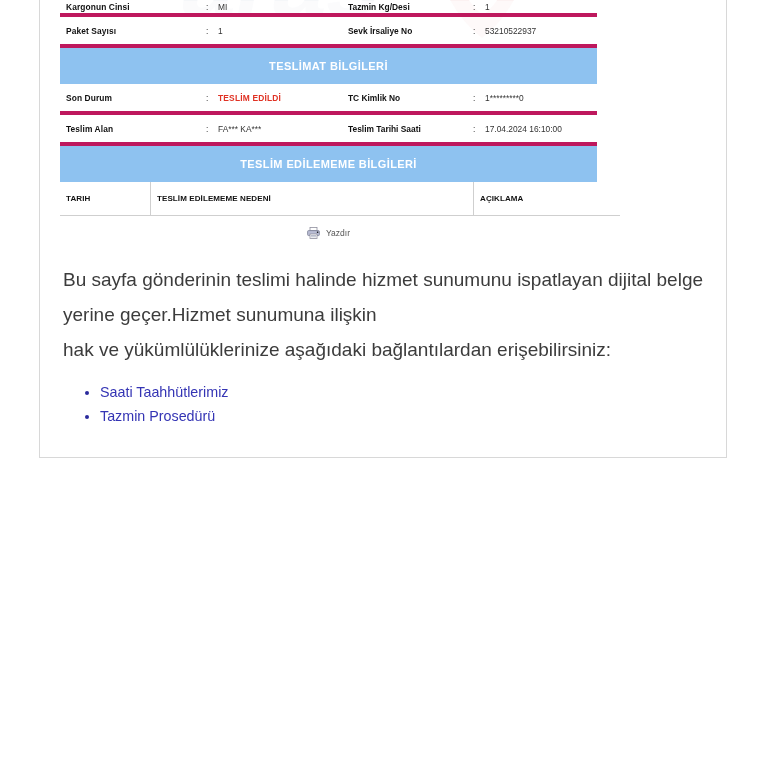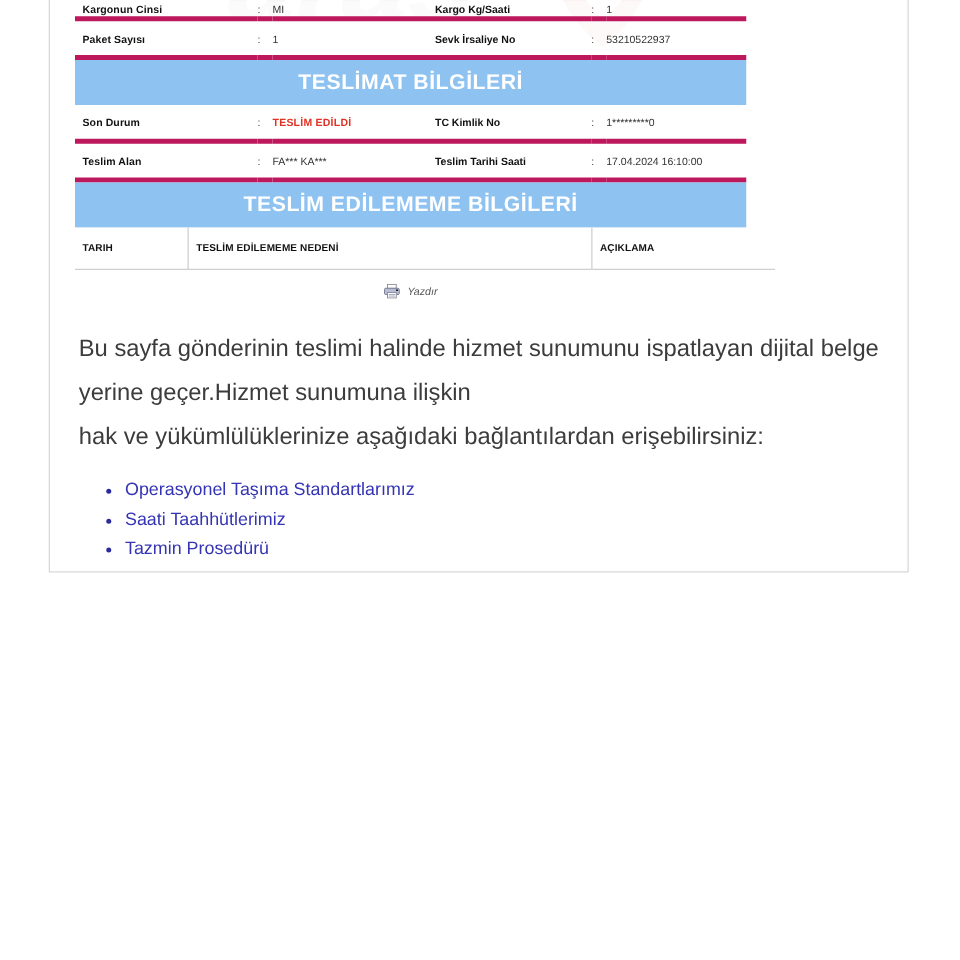--- a/index.html
+++ b/index.html
@@ -99,21 +99,21 @@
   
   .blue-bar {
     position: relative;
     margin-left: 20px;
     width: 537px;
     height: 36px;
     line-height: 36px;
     background: #8ec2f0;
     color: #ffffff;
     text-align: center;
-    font-size: 17px;
+    font-size: 11px;
     font-weight: bold;
     letter-spacing: .4px;
     box-sizing: border-box;
   }
 
   
   .nd-table {
     position: relative;
     margin-left: 20px;
     width: 537px;
@@ -143,21 +143,20 @@
     margin-top: 11px;
     width: 577px;
     text-align: center;
     font-size: 8.5px;
     color: #555;
     display: flex;
     align-items: center;
     justify-content: center;
     gap: 6px;
     cursor: pointer;
-    font-style: italic;
   }
   #printer-icon { display: block; }
 
   
   #paragraph {
     margin: 23px 0 0 23px;
     width: 610px;
     font-size: 19px;
     color: #3c3c3c;
     line-height: 35px;
@@ -205,21 +204,21 @@
 
 <div id="card">
   <div id="card-inner">
 
     <table class="info-table">
       <tbody>
           <tr class="row-clip">
         <td class="c-label">Kargonun Cinsi</td>
         <td class="c-colon">:</td>
         <td class="c-value">MI</td>
-        <td class="c-label2">Kargo Kg/Saati</td>
+        <td class="c-label2">Tazmin Kg/Desi</td>
         <td class="c-colon">:</td>
         <td class="c-value2">1</td>
       </tr>
       <tr>
         <td class="c-label">Paket Sayısı</td>
         <td class="c-colon">:</td>
         <td class="c-value">1</td>
         <td class="c-label2">Sevk İrsaliye No</td>
         <td class="c-colon">:</td>
         <td class="c-value2">53210522937</td>
@@ -275,23 +274,20 @@
     </div>
 
     <div id="paragraph">
       <div>Bu sayfa gönderinin teslimi halinde hizmet sunumunu ispatlayan dijital belge</div>
       <div>yerine geçer.Hizmet sunumuna ilişkin</div>
       <div>hak ve yükümlülüklerinize aşağıdaki bağlantılardan erişebilirsiniz:</div>
     </div>
 
     <ul id="links">
       <li>
-        <a href="#">Operasyonel Taşıma Standartlarımız</a>
-      </li>
-      <li>
         <a href="#">Saati Taahhütlerimiz</a>
       </li>
       <li>
         <a href="#">Tazmin Prosedürü</a>
       </li>
     </ul>
 
   </div>
 </div>
 

